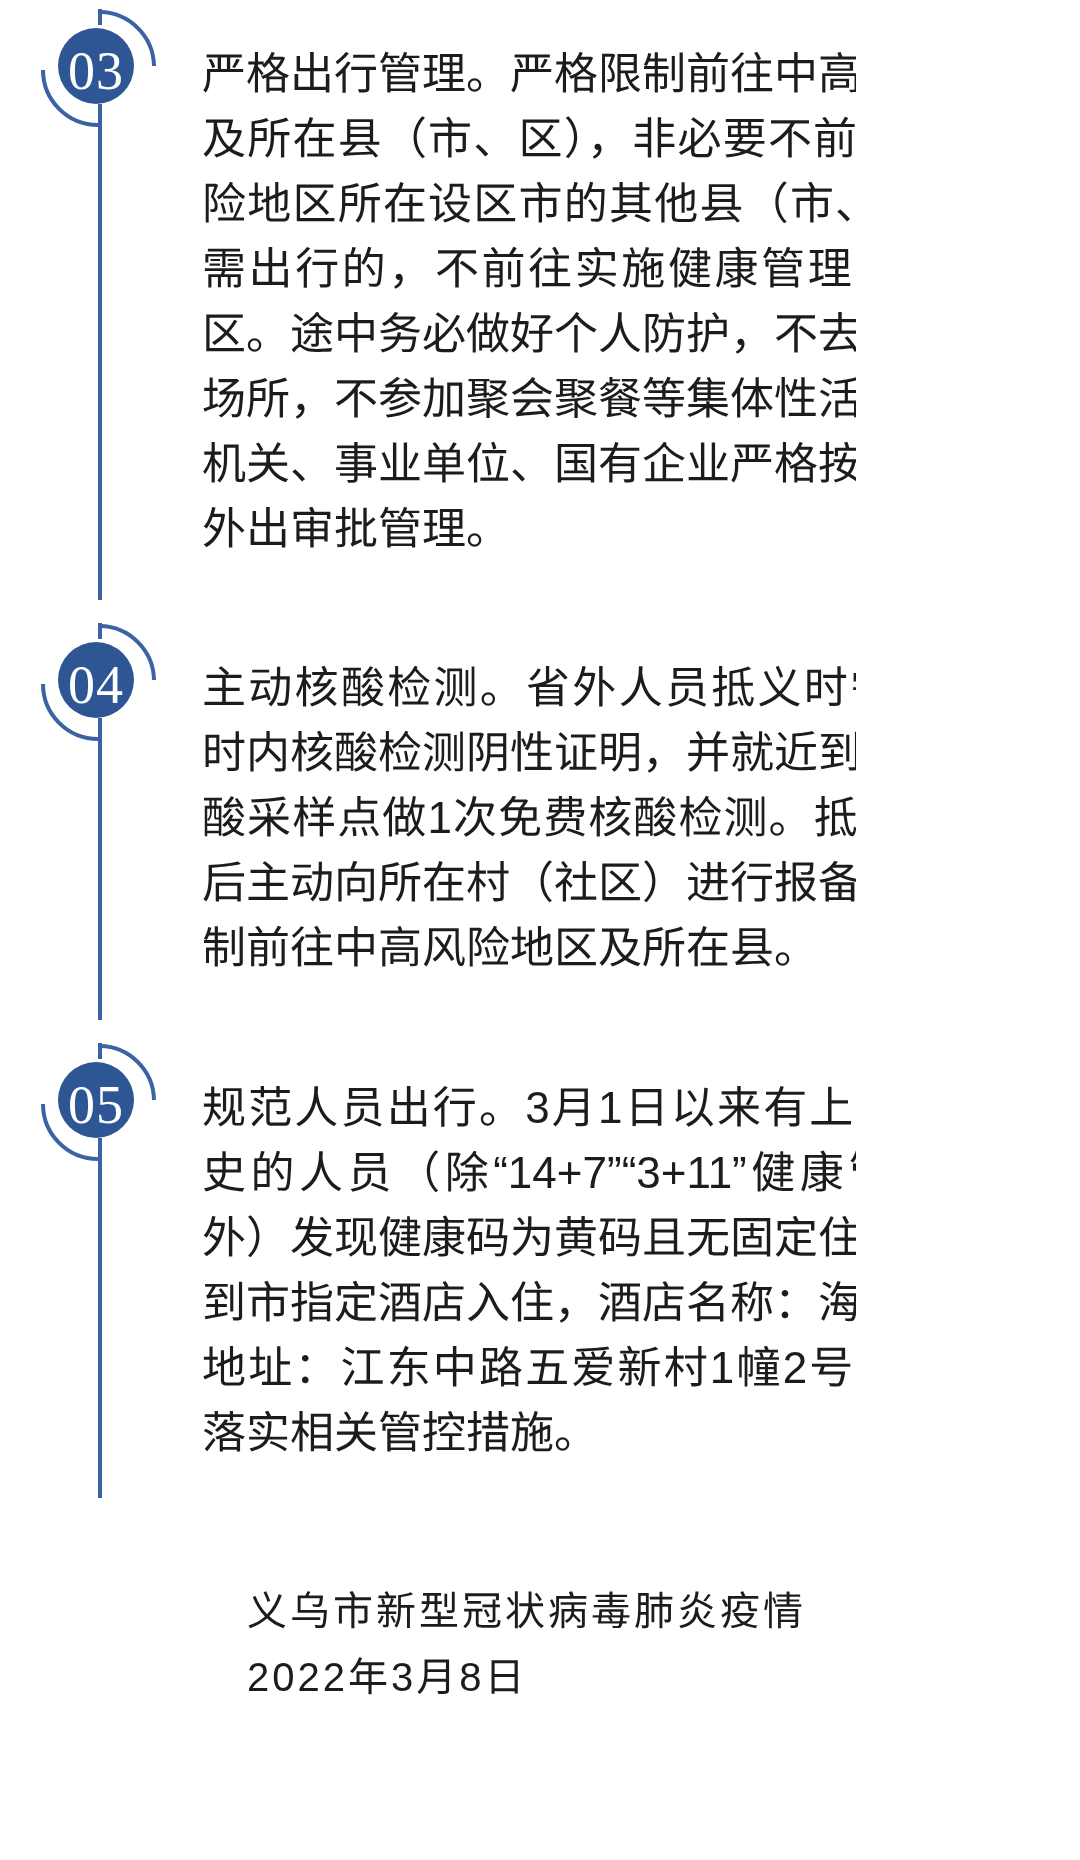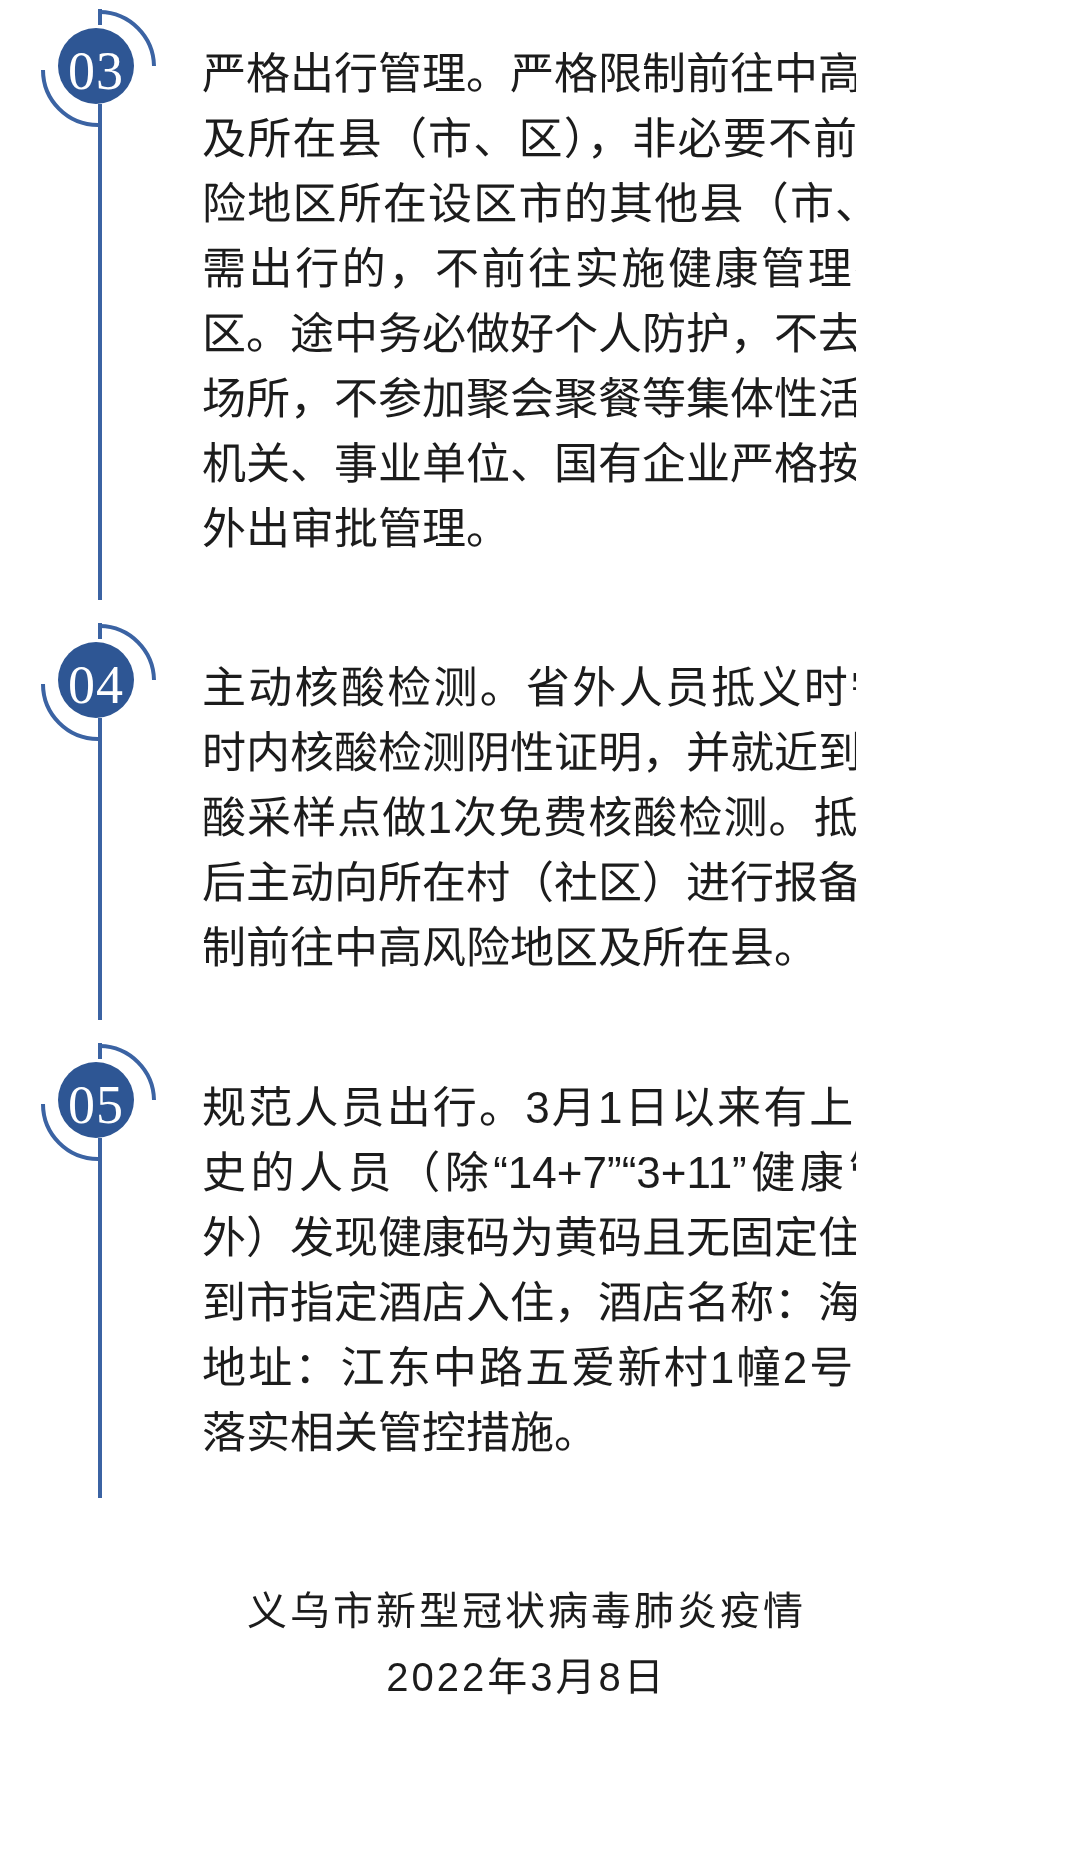--- a/index.html
+++ b/index.html
@@ -36,21 +36,21 @@
     font-size:44px;
     line-height:65px;
     color:var(--text,#1c1c1c);
     text-align:justify;
     letter-spacing:0;
   }
   .signature{
     position:absolute;
     top:1578px;
     right:50px;
-    text-align:center;
+    text-align:left;
     font-size:40px;
     line-height:66px;
     letter-spacing:3px;
     color:var(--text,#1c1c1c);
   }
 </style>
 </head>
 <body>
 
 <div class="page" style="--bg: #ffffff; --accent: #2e5694; --line: #3b63a3; --text: #1c1c1c;">

